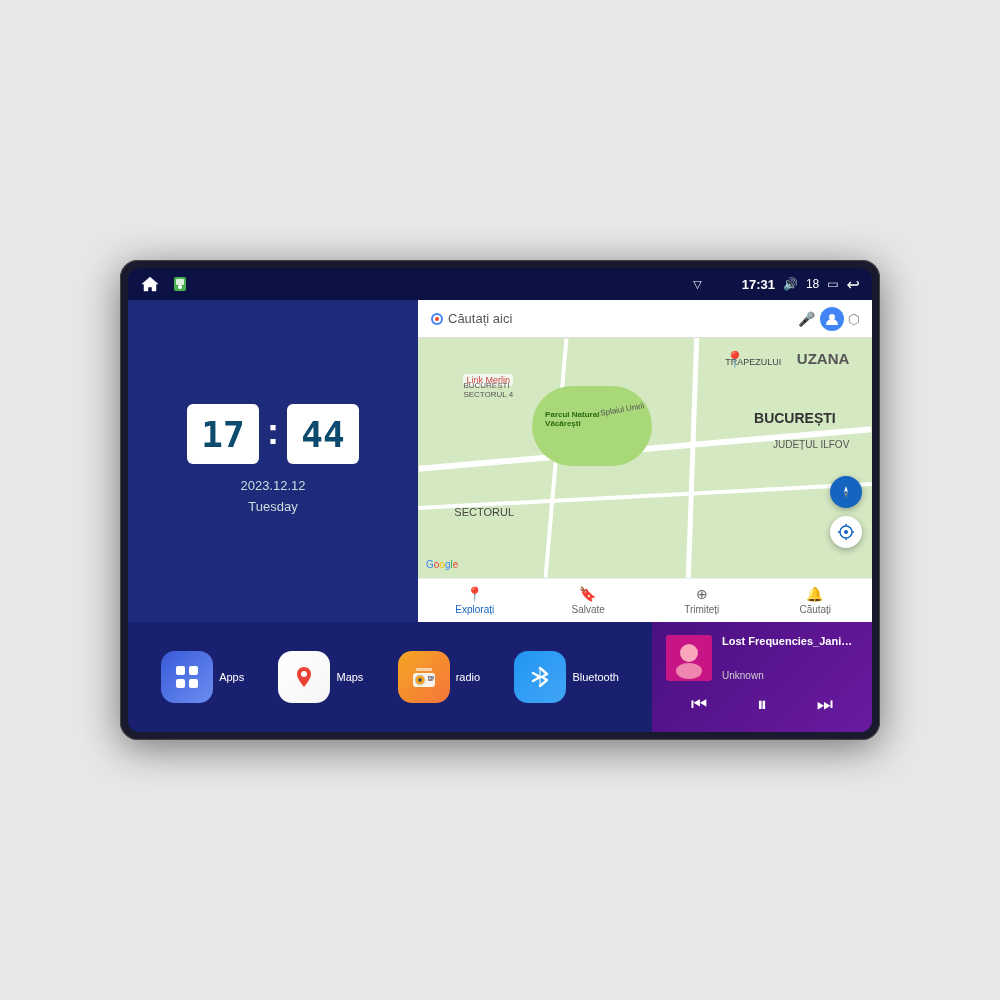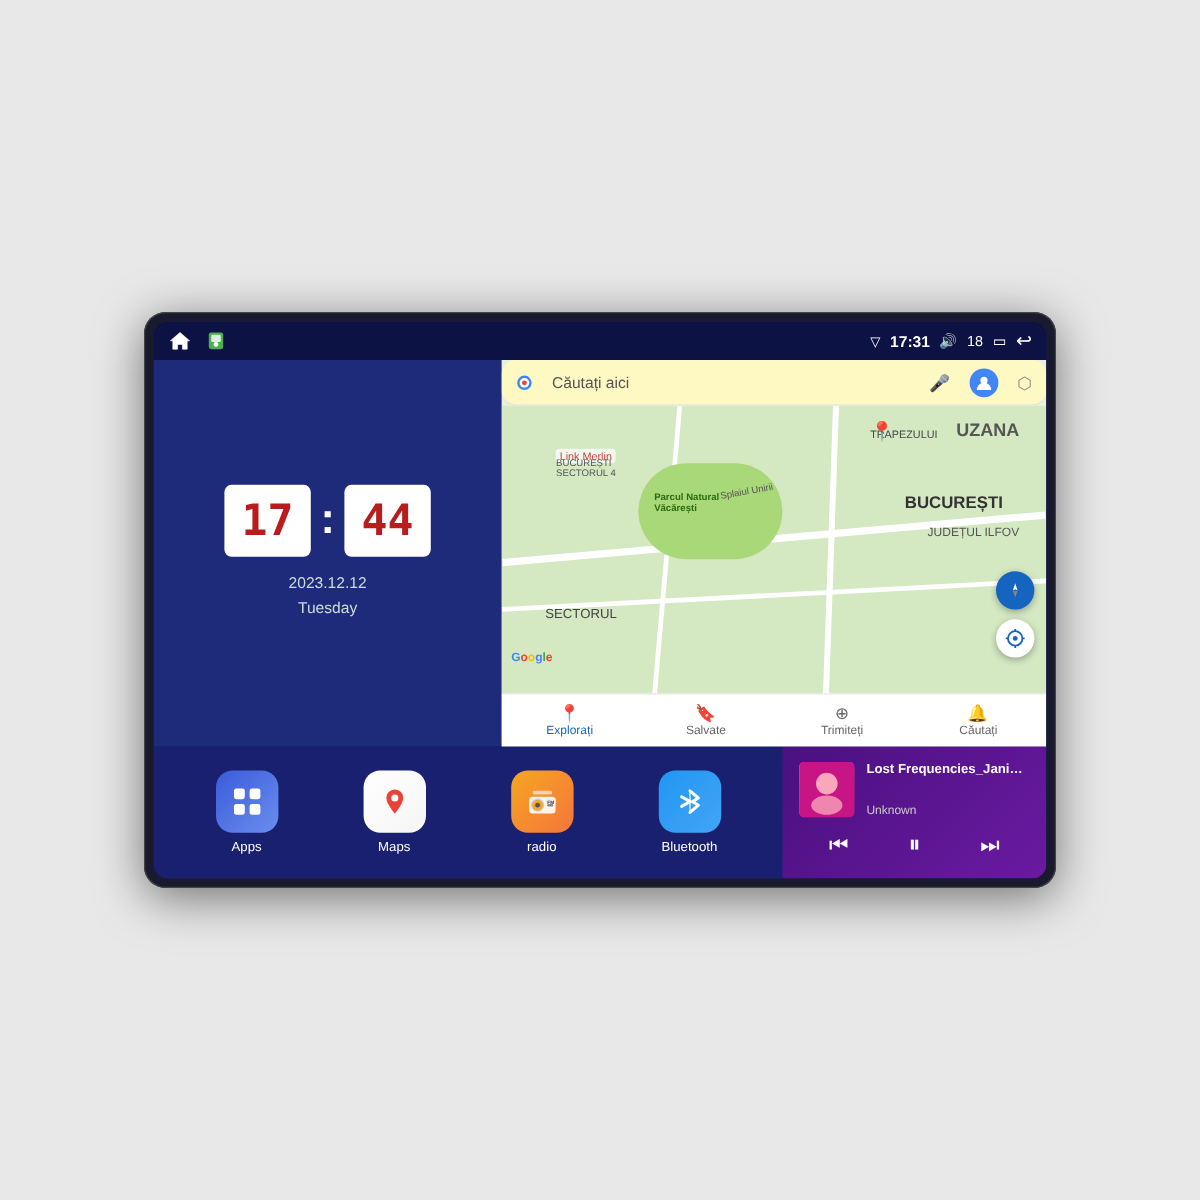--- a/index.html
+++ b/index.html
@@ -91,21 +91,21 @@
     .clock-digit-block {
       background: #fff;
       border-radius: 6px;
       width: 72px;
       height: 60px;
       display: flex;
       align-items: center;
       justify-content: center;
       font-size: 36px;
       font-weight: bold;
-      color: #b91c1c;
+      color: #0c4a6e;
       font-family: monospace;
     }
     .clock-colon {
       color: #fff;
       font-size: 36px;
       font-weight: bold;
       margin-bottom: 4px;
     }
     .clock-date {
       color: #cdd;
@@ -116,29 +116,28 @@
     
     .map-area {
       flex: 1;
       background: #e8f0e0;
       position: relative;
       overflow: hidden;
       display: flex;
       flex-direction: column;
     }
     .map-search-bar {
-      background: #fef9c3;
+      background: #ffffff;
       height: 38px;
       display: flex;
       align-items: center;
       padding: 0 12px;
-      gap: 16px;
+      gap: 4px;
       border-bottom: 1px solid #ddd;
       flex-shrink: 0;
-      border-radius: 12px;
     }
     .map-canvas {
       flex: 1;
       position: relative;
       overflow: hidden;
     }
     .map-bg {
       width: 100%;
       height: 100%;
       background: #d4e8c2;
@@ -261,21 +260,21 @@
     
     .apps-area {
       flex: 1;
       display: flex;
       align-items: center;
       justify-content: space-around;
       padding: 8px 16px;
     }
     .app-icon {
       display: flex;
-      flex-direction: column;
+      flex-direction: row;
       align-items: center;
       gap: 6px;
       cursor: pointer;
     }
     .app-icon-img {
       width: 52px;
       height: 52px;
       border-radius: 14px;
       display: flex;
       align-items: center;
@@ -369,21 +368,21 @@
         <div class="icon-maps-pin">
           <svg width="16" height="18" viewBox="0 0 16 18" fill="none">
             <rect x="2" y="2" width="12" height="14" rx="2" fill="#4caf50"></rect>
             <rect x="4" y="4" width="8" height="6" rx="1" fill="white" opacity="0.8"></rect>
             <circle cx="8" cy="12" r="2" fill="white"></circle>
           </svg>
         </div>
       </div>
       <div class="status-right">
         <span style="font-size:11px;">▽</span>
-        <span style="font-weight:bold;font-size:13px;">17:31</span>
+        <span style="font-weight:bold;font-size:13px;margin-left:32px;">17:31</span>
         <span>🔊</span>
         <span>18</span>
         <span>▭</span>
         <span style="cursor:pointer;font-size:16px;">↩</span>
       </div>
     </div>
 
     <div class="main-area">
 
       <div class="top-section">
@@ -434,21 +433,21 @@
               <div style="position:absolute;top:18%;left:10%;font-size:8px;color:#555;">BUCUREȘTI<br>SECTORUL 4</div>
               <div class="map-label-berceni">SECTORUL</div>
               <div class="map-label-bucuresti">BUCUREȘTI</div>
               <div class="map-label-judet">JUDEȚUL ILFOV</div>
               <div style="position:absolute;top:8%;right:20%;font-size:9px;color:#444;">TRAPEZULUI</div>
               <div style="position:absolute;top:5%;right:5%;font-size:15px;color:#555;font-weight:bold;">UZANA</div>
               <div style="position:absolute;top:28%;left:40%;font-size:8px;color:#555;transform:rotate(-10deg);">Splaiul Unirii</div>
 
               <div style="position:absolute;top:5%;right:28%;font-size:16px;">📍</div>
 
-              <div style="position:absolute;bottom:24px;left:8px;font-size:10px;font-weight:bold;">
+              <div style="position:absolute;bottom:8px;left:8px;font-size:10px;font-weight:normal;">
                 <span style="color:#4285f4;">G</span><span style="color:#ea4335;">o</span><span style="color:#fbbc04;">o</span><span style="color:#4285f4;">g</span><span style="color:#34a853;">l</span><span style="color:#ea4335;">e</span>
               </div>
             </div>
 
             <div class="map-btn-locate">
               <svg width="16" height="16" viewBox="0 0 16 16" fill="none">
                 <circle cx="8" cy="8" r="6" stroke="#1565c0" stroke-width="1.5" fill="none"></circle>
                 <circle cx="8" cy="8" r="2" fill="#1565c0"></circle>
                 <line x1="8" y1="2" x2="8" y2="0" stroke="#1565c0" stroke-width="1.5"></line>
                 <line x1="8" y1="14" x2="8" y2="16" stroke="#1565c0" stroke-width="1.5"></line>

